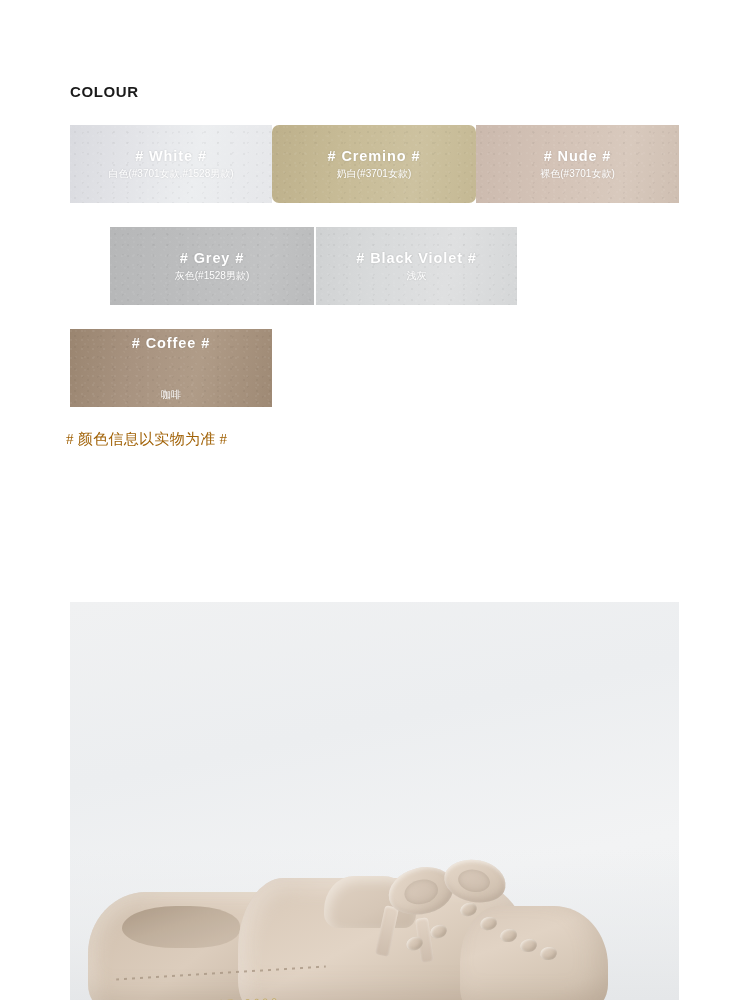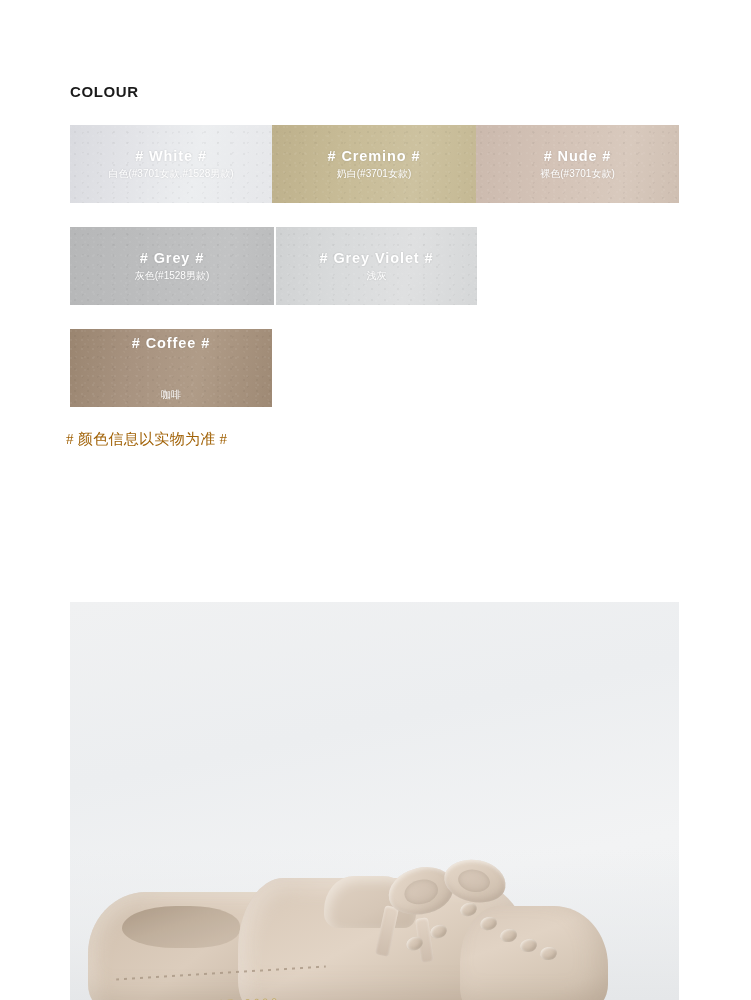--- a/index.html
+++ b/index.html
@@ -95,29 +95,31 @@
     font-family: "Liberation Sans", "DejaVu Sans", sans-serif;
   }
 
   
   .fill-white {
     background: linear-gradient(102deg, #d9dadf 0%, #e2e3e7 28%, #eceef0 62%, #e6e7ea 100%);
     align-items: center;
   }
   .fill-cremino {
     background: linear-gradient(100deg, #bdb08b 0%, #c7bb96 35%, #cdc2a0 70%, #c4b893 100%);
+    border-radius: 7px;
   }
   .fill-nude {
     background: linear-gradient(102deg, #cbb9ad 0%, #d4c3b7 40%, #d8c9bd 72%, #cfbfb2 100%);
   }
   .fill-black {
     background: linear-gradient(105deg, #141414 0%, #1d1d1d 30%, #262626 55%, #171717 100%);
   }
   .fill-grey {
     background: linear-gradient(100deg, #b6b7b8 0%, #bcbdbe 40%, #c2c3c4 75%, #b9babb 100%);
+    margin-left: 40px;
   }
   .fill-greyviolet {
     background: linear-gradient(100deg, #cfd1d2 0%, #d8dadb 30%, #dfe0e1 65%, #d5d7d8 100%);
     border-left: 2px solid #ffffff;
   }
   .fill-coffee {
     background: linear-gradient(103deg, #9a8570 0%, #a89380 32%, #b09c88 62%, #9e8974 100%);
     gap: 34px;
   }
 
@@ -358,21 +360,21 @@
         <div class="swatch-label-cn">裸色(#3701女款)</div>
       </div>
     </div>
 
     <div class="swatch-row">
       <div class="swatch swatch-w2 fill-grey">
         <div class="swatch-label-en"># Grey #</div>
         <div class="swatch-label-cn">灰色(#1528男款)</div>
       </div>
       <div class="swatch swatch-w3 fill-greyviolet">
-        <div class="swatch-label-en"># Grey Violet #</div>
+        <div class="swatch-label-en"># Black Violet #</div>
         <div class="swatch-label-cn">浅灰</div>
       </div>
     </div>
 
     <div class="swatch-row">
       <div class="swatch swatch-w1 fill-coffee">
         <div class="swatch-label-en"># Coffee #</div>
         <div class="swatch-label-cn">咖啡</div>
       </div>
     </div>

